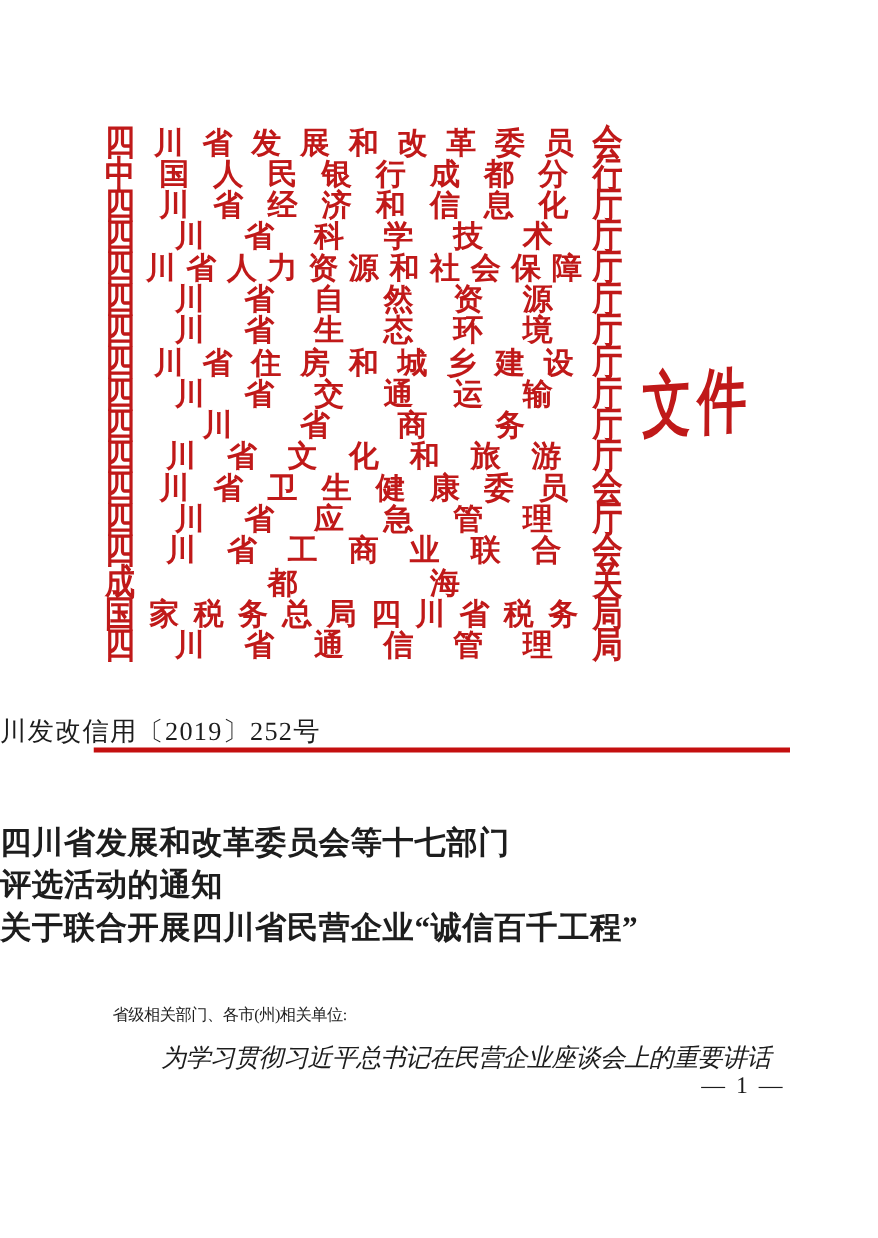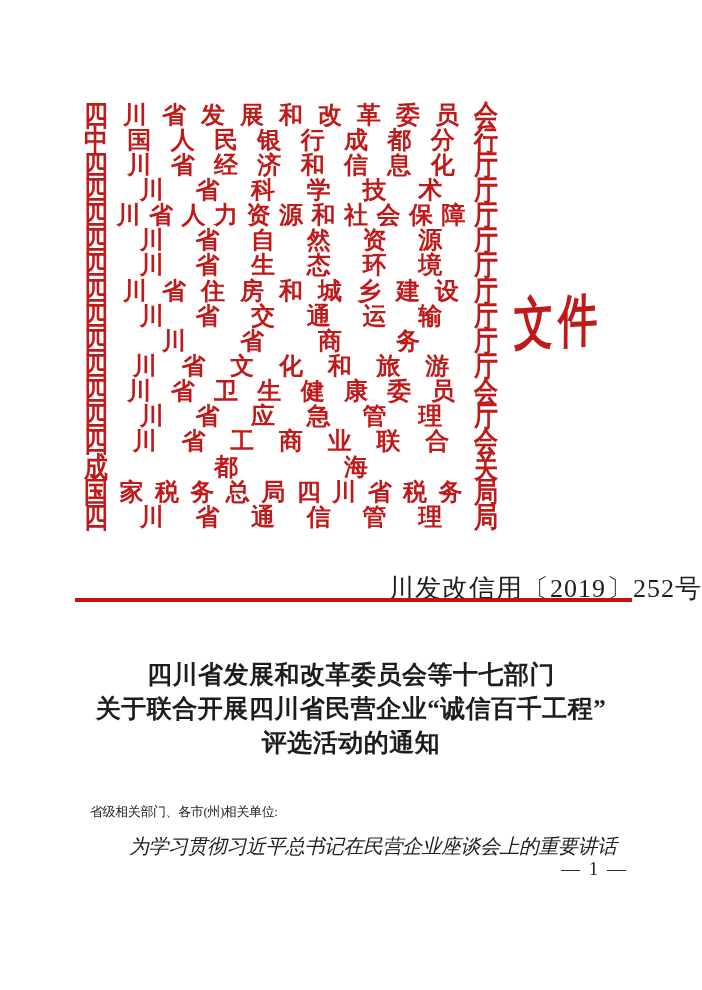--- a/index.html
+++ b/index.html
@@ -37,33 +37,33 @@
     position:absolute;left:514px;top:287px;
     color:var(--red);
     font-size:48px;font-weight:bold;
     letter-spacing:6px;white-space:nowrap;
     transform:scale(0.82,1.18) rotate(-2.5deg) skewX(-3deg);
     transform-origin:left top;
   }
   
   .doc-number{
     position:absolute;left:0;top:571px;width:702px;
-    text-align:right;
+    text-align:left;
     color:var(--ink);
-    font-size:26px;letter-spacing:1px;
+    font-size:21px;letter-spacing:1px;
   }
   
   .red-line{
     position:absolute;left:75px;top:598px;width:557px;height:4px;
     background:var(--divider);
   }
   
   .title{
     position:absolute;left:0;top:658px;width:702px;
-    text-align:center;
+    text-align:left;
     color:var(--ink);
     font-size:25px;font-weight:bold;line-height:34px;
     letter-spacing:0.5px;
   }
   
   .salutation{
     position:absolute;left:90px;top:803px;
     color:var(--ink);font-size:13px;letter-spacing:-0.4px;
     white-space:nowrap;
   }
@@ -275,22 +275,22 @@
     </div>
 
   <div class="doc-type">文件</div>
 
   <div class="doc-number">川发改信用〔2019〕252号</div>
 
   <div class="red-line"></div>
 
   <div class="title">
     <div>四川省发展和改革委员会等十七部门</div>
+    <div>评选活动的通知</div>
     <div>关于联合开展四川省民营企业“诚信百千工程”</div>
-    <div>评选活动的通知</div>
   </div>
 
   <div class="salutation">省级相关部门、各市(州)相关单位:</div>
 
   <div class="paragraph">为学习贯彻习近平总书记在民营企业座谈会上的重要讲话</div>
 
   <div class="page-num">— 1 —</div>
 
 </div>
 

